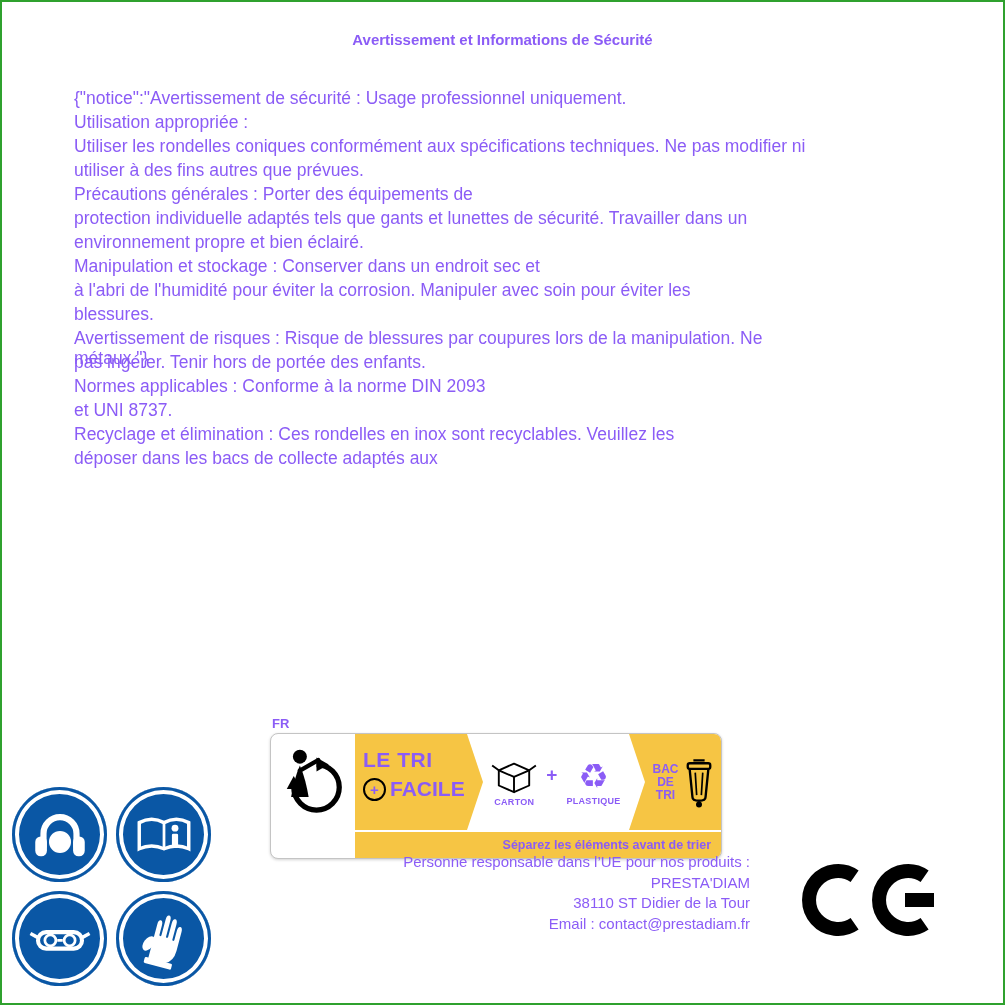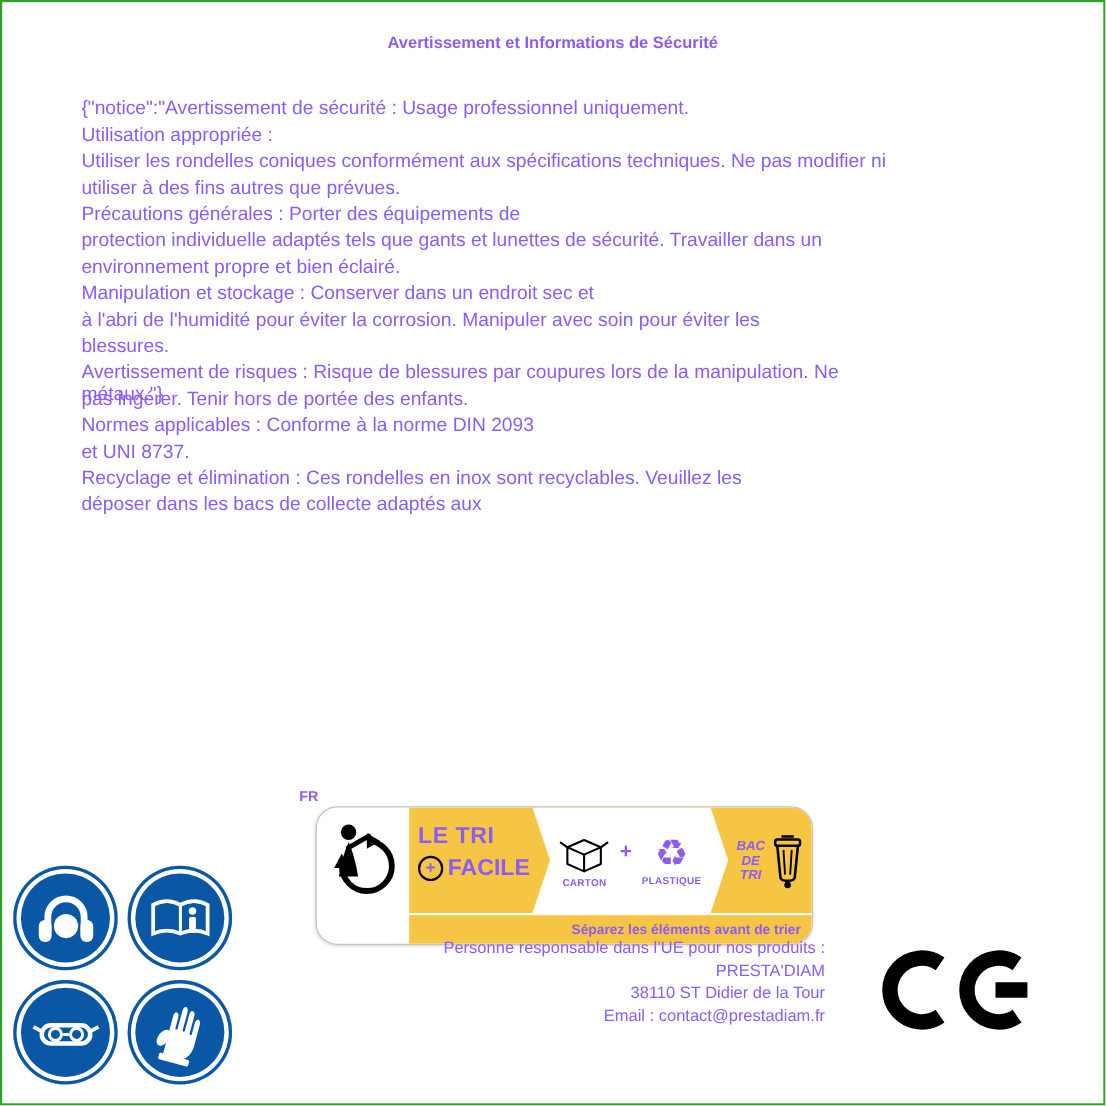--- a/index.html
+++ b/index.html
@@ -36,22 +36,22 @@
     width:95px;height:95px;border-radius:50%;
     background:#0a57a5;
     box-shadow:inset 0 0 0 3px #0a57a5, inset 0 0 0 7px #ffffff;
     display:flex;align-items:center;justify-content:center;
   }
   .m-circle svg{width:66px;height:66px;}
 
   
   .fr-label{position:absolute;left:270px;top:714px;font-size:13px;font-weight:bold;}
   .infotri{
-    position:absolute;left:285px;top:731px;width:450px;height:124px;
-    background:#fff;border:1px solid #c4c4c4;border-radius:20px;
+    position:absolute;left:268px;top:731px;width:450px;height:124px;
+    background:#fff;border:1px solid #c4c4c4;border-radius:8px;
     box-shadow:0 1px 3px rgba(0,0,0,.18);
     overflow:hidden;
   }
   .infotri .yellow-bg{position:absolute;left:84px;top:0;right:0;bottom:0;background:#f6c544;}
   .triman-zone{position:absolute;left:0;top:0;width:84px;height:96px;display:flex;align-items:center;justify-content:center;}
   .letri-zone{position:absolute;left:92px;top:14px;width:104px;text-align:left;}
   .letri-line1{font-size:21px;font-weight:800;letter-spacing:.5px;}
   .letri-line2{font-size:21px;font-weight:800;margin-top:5px;display:flex;align-items:center;gap:4px;}
   .plus-circle{
     display:inline-flex;align-items:center;justify-content:center;
@@ -64,21 +64,21 @@
     display:flex;align-items:center;justify-content:center;gap:8px;
   }
   .mat{display:flex;flex-direction:column;align-items:center;gap:2px;}
   .mat-label{font-size:9px;font-weight:bold;letter-spacing:.3px;}
   .mat-plus{font-size:19px;font-weight:bold;margin:0 1px 14px 1px;}
   .recycle-glyph{font-family:"DejaVu Sans", sans-serif;font-size:34px;line-height:36px;}
   .bac-zone{
     position:absolute;left:374px;top:0;right:0;height:96px;
     display:flex;align-items:center;justify-content:center;gap:5px;
   }
-  .bac-text{font-size:12px;font-weight:800;line-height:13px;text-align:center;font-style:italic;}
+  .bac-text{font-size:12px;font-weight:800;line-height:13px;text-align:center;}
   .tagline-strip{
     position:absolute;left:84px;right:0;top:96px;bottom:0;
     border-top:2px solid #fff;
     display:flex;align-items:center;justify-content:flex-end;
     padding-right:10px;box-sizing:border-box;
     font-size:12.5px;font-weight:bold;
   }
 
   
   .responsible{

